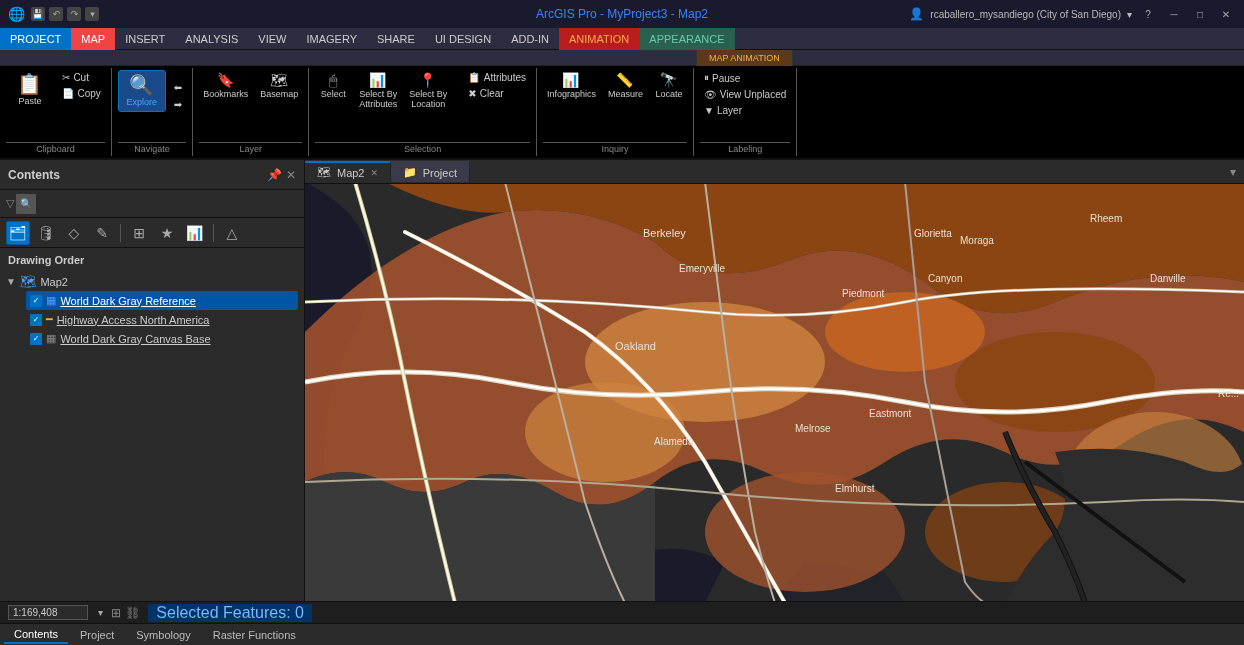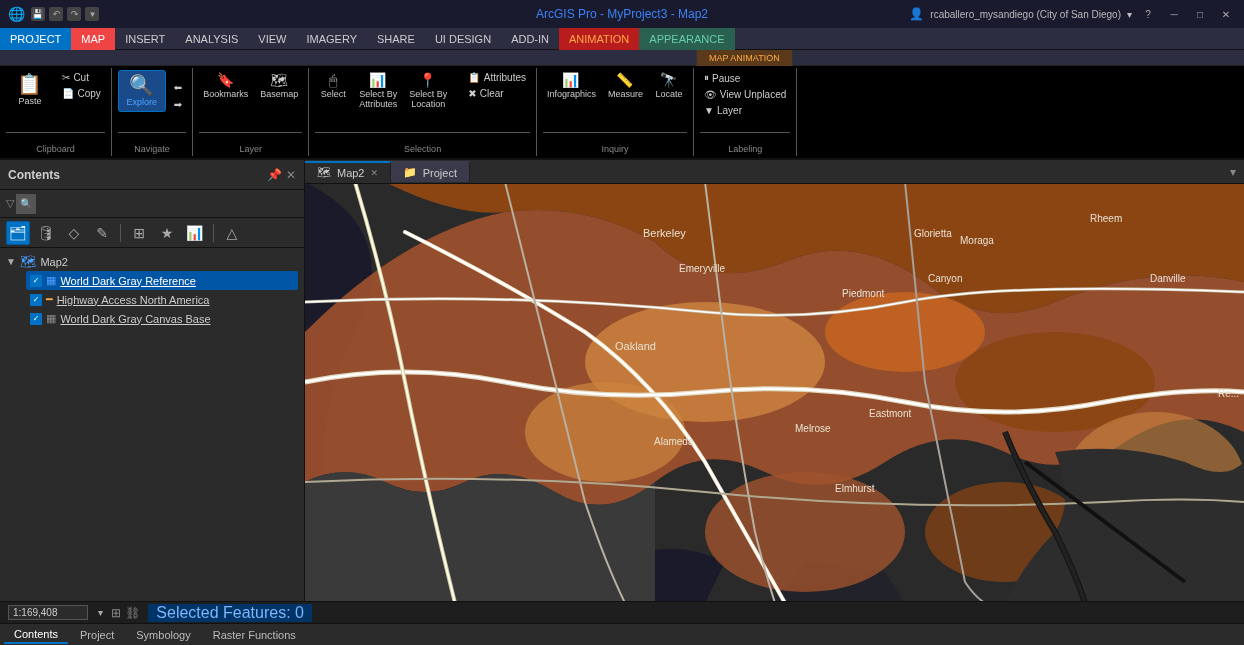--- a/index.html
+++ b/index.html
@@ -38,21 +38,21 @@
       flex: 1; display: flex; align-items: stretch; padding: 2px 0;
     }
     .ribbon-group {
       display: flex; flex-direction: column; border-right: 1px solid #555;
       padding: 2px 6px; min-width: 60px; position: relative;
     }
     .ribbon-group-content {
       display: flex; align-items: flex-start; gap: 4px; flex: 1;
     }
     .ribbon-group-label {
-      font-size: 9px; color: #888; text-align: center; padding-top: 11px;
+      font-size: 9px; color: #888; text-align: center; padding-top: 1px;
       border-top: 1px solid #555; margin-top: 14px;
     }
     .ribbon-btn {
       display: flex; flex-direction: column; align-items: center; justify-content: flex-start;
       padding: 3px 4px; cursor: pointer; border-radius: 3px; min-width: 36px;
       font-size: 9px; color: #ccc; text-align: center; gap: 2px;
     }
     .ribbon-btn.large { min-width: 48px; padding: 4px 6px; }
     .ribbon-icon { font-size: 20px; line-height: 1; }
     .ribbon-icon-sm { font-size: 14px; line-height: 1; }
@@ -353,20 +353,21 @@
       <div class="filter-btn">🛢</div>
       <div class="filter-btn">◇</div>
       <div class="filter-btn">✎</div>
       <div class="filter-sep"></div>
       <div class="filter-btn">⊞</div>
       <div class="filter-btn">★</div>
       <div class="filter-btn">📊</div>
       <div class="filter-sep"></div>
       <div class="filter-btn">△</div>
     </div>
+    <div class="drawing-order-label">Drawing Order</div>
     <div class="layer-tree">
       <div class="layer-group">
         <div class="layer-group-header">
           <span class="layer-group-arrow">▼</span>
           <span style="font-size:13px; color:#4a9eff;">🗺</span>
           <span class="layer-group-name">Map2</span>
         </div>
         <div class="layer-items">
           <div class="layer-item selected">
             <div class="layer-checkbox checked">✓</div>

